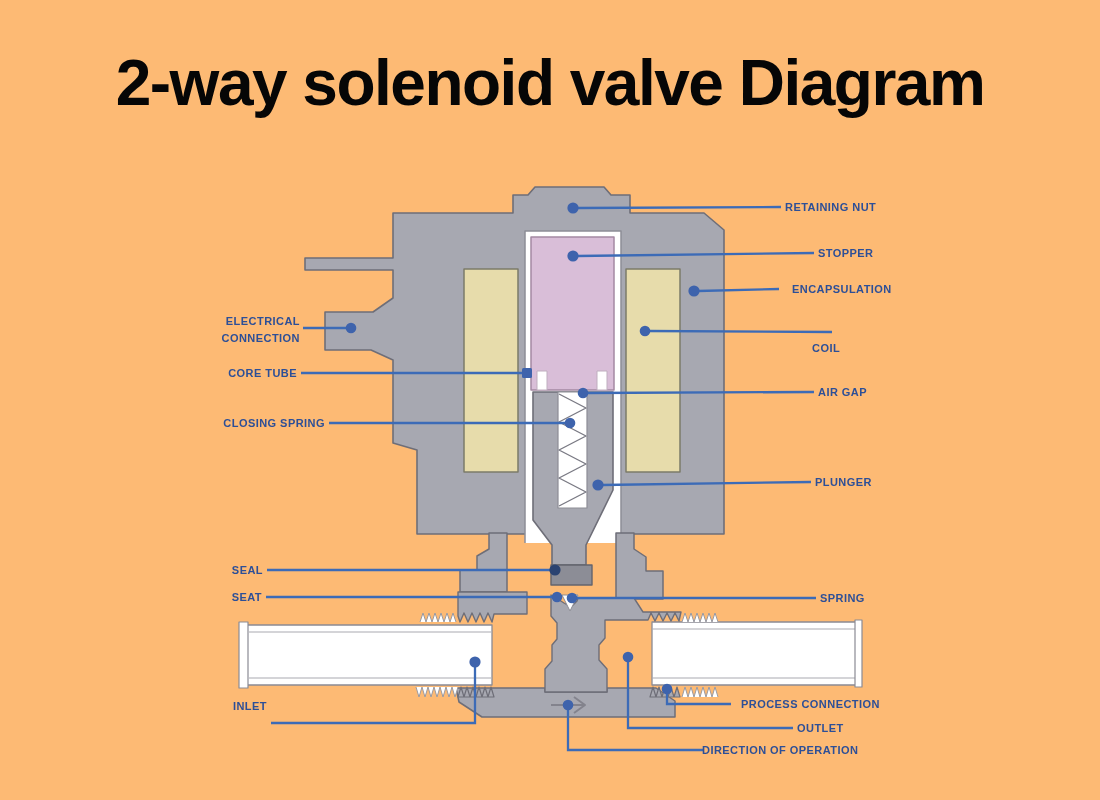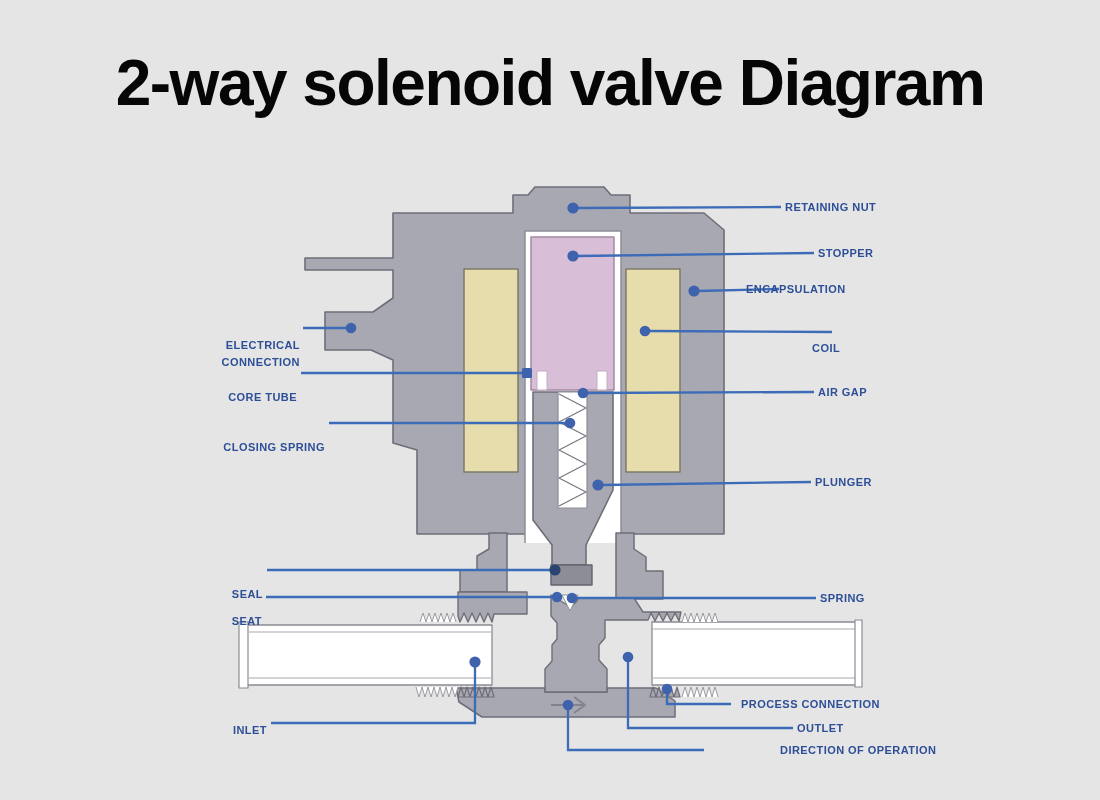--- a/index.html
+++ b/index.html
@@ -1,24 +1,24 @@
 <!DOCTYPE html>
 <html><head>
 <meta charset="utf-8">
 <style>
   html,body{margin:0;padding:0;background:#ffffff;}
-  .stage{position:relative;width:1100px;height:800px;background:#e5e5e5;overflow:hidden;
+  .stage{position:relative;width:1100px;height:800px;background:#fdba74;overflow:hidden;
          font-family:"Liberation Sans",sans-serif;}
   .title{position:absolute;left:0;top:48px;width:1100px;text-align:center;
          font-size:64px;font-weight:bold;letter-spacing:-1.5px;color:#060606;line-height:70px;}
   svg.diagram{position:absolute;left:0;top:0;}
   .lbl{position:absolute;font-size:11px;font-weight:bold;color:#2d4f97;
        letter-spacing:.45px;white-space:nowrap;line-height:17px;}
   .lbl.right-side{text-align:left;}
-  .lbl.left-side{text-align:right;margin-top:24px;}
+  .lbl.left-side{text-align:right;}
 </style>
 </head>
 <body>
 
 <div class="stage">
 
   <div class="title">2-way solenoid valve Diagram</div>
 
   <svg class="diagram" width="1100" height="800" viewBox="0 0 1100 800">
 
@@ -120,22 +120,22 @@
     <div>CONNECTION</div>
   </div>
   <div class="lbl left-side" style="right:803px;top:365px;">CORE TUBE</div>
   <div class="lbl left-side" style="right:775px;top:415px;">CLOSING SPRING</div>
   <div class="lbl left-side" style="right:837px;top:562px;text-align:center;">SEAL</div>
   <div class="lbl left-side" style="right:838px;top:589px;">SEAT</div>
   <div class="lbl left-side" style="right:833px;top:698px;">INLET</div>
 
   <div class="lbl right-side" style="left:785px;top:199px;">RETAINING NUT</div>
   <div class="lbl right-side" style="left:818px;top:245px;">STOPPER</div>
-  <div class="lbl right-side" style="left:746px;top:281px;">ENCAPSULATION</div>
+  <div class="lbl right-side" style="left:792px;top:281px;">ENCAPSULATION</div>
   <div class="lbl right-side" style="left:812px;top:324px;margin-top:16px;">COIL</div>
   <div class="lbl right-side" style="left:818px;top:384px;">AIR GAP</div>
   <div class="lbl right-side" style="left:815px;top:474px;">PLUNGER</div>
   <div class="lbl right-side" style="left:820px;top:590px;">SPRING</div>
   <div class="lbl right-side" style="left:741px;top:696px;">PROCESS CONNECTION</div>
   <div class="lbl right-side" style="left:797px;top:720px;">OUTLET</div>
-  <div class="lbl right-side" style="left:744px;top:742px;padding-left:36px;">DIRECTION OF OPERATION</div>
+  <div class="lbl right-side" style="left:666px;top:742px;padding-left:36px;">DIRECTION OF OPERATION</div>
 
 </div>
 
 </body></html>

